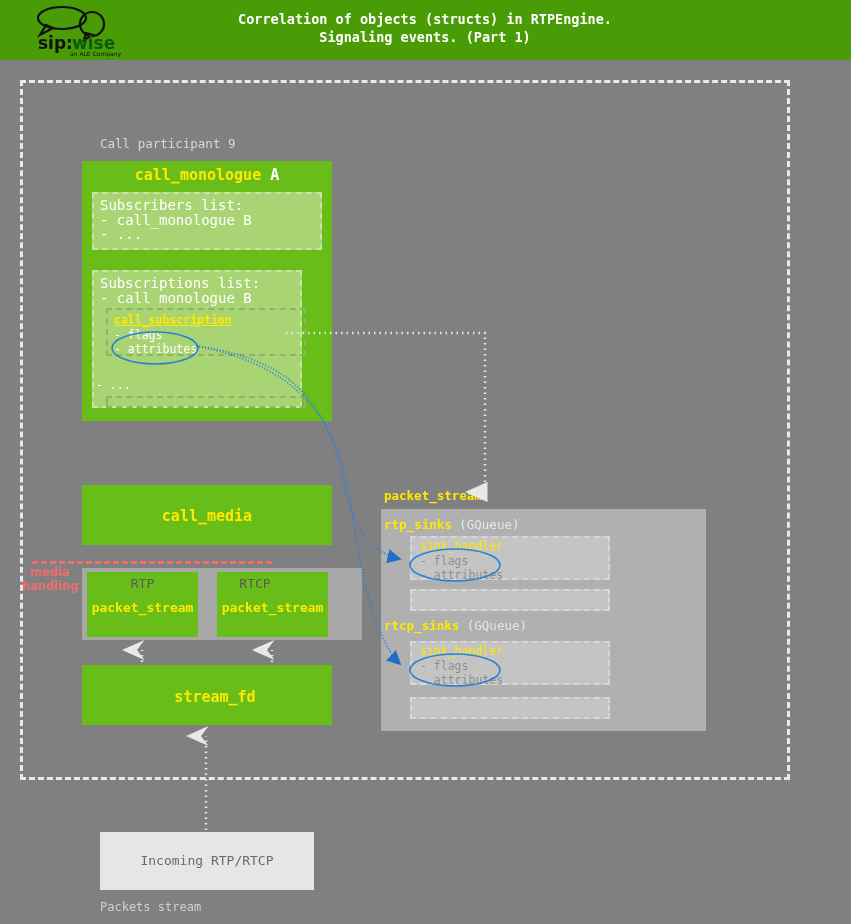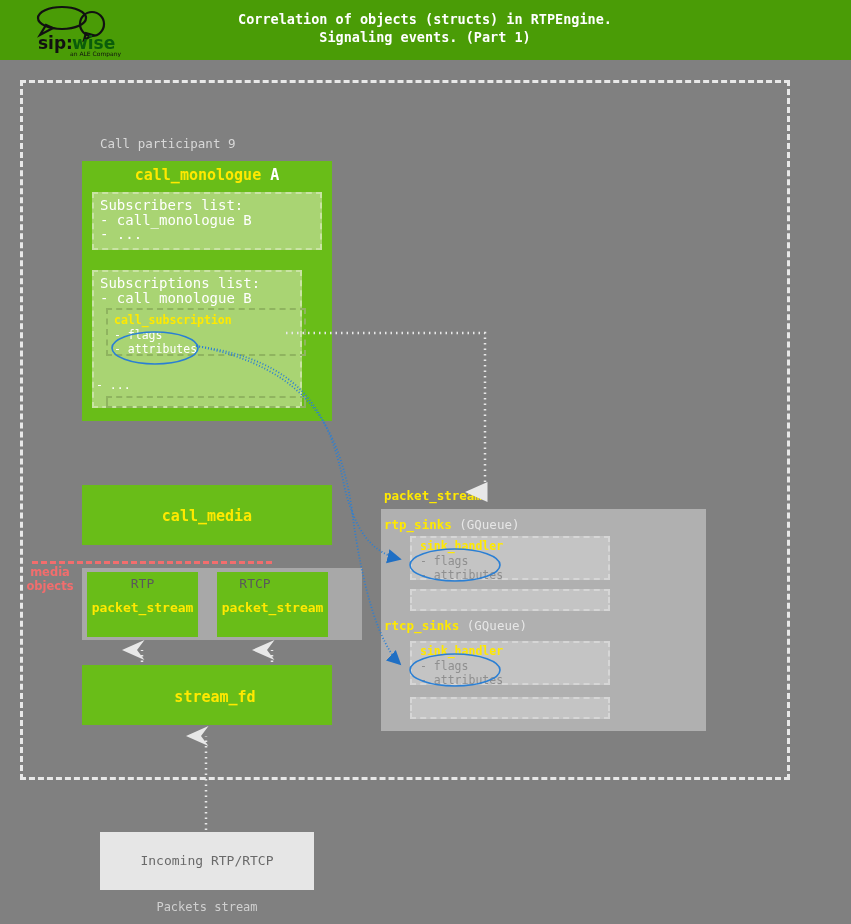--- a/index.html
+++ b/index.html
@@ -99,21 +99,21 @@
     position: absolute;
     border: 2px dashed #8fb45f;
     box-sizing: border-box;
     font-size: 11.5px;
     line-height: 14.5px;
     padding: 3px 6px;
     font-family: "DejaVu Sans Mono", monospace;
     color: #ffffff;
     white-space: pre-line;
   }
-  .subbox .yel { color: #ffe900; font-weight: bold; }
+  .subbox .yel { color: #ffe900; font-weight: bold; text-decoration: underline; }
 
   
   #ps-panel {
     position: absolute;
     background: #b0b0b0;
     box-sizing: border-box;
   }
   .sinks-label {
     position: absolute;
     color: #ffe900;
@@ -128,21 +128,21 @@
     background: #c4c4c4;
     border: 2px dashed #d6d6d6;
     box-sizing: border-box;
     font-family: "DejaVu Sans Mono", monospace;
     font-size: 11.5px;
     line-height: 14.5px;
     padding: 1px 8px;
     color: #8f8f8f;
     white-space: pre-line;
   }
-  .handler .yel { color: #ffe900; font-weight: bold; margin-top: 8px; }
+  .handler .yel { color: #ffe900; font-weight: normal; margin-top: 8px; }
   .handler-empty {
     position: absolute;
     background: #c4c4c4;
     border: 2px dashed #d6d6d6;
     box-sizing: border-box;
   }
 
   
   #media-band {
     position: absolute;
@@ -185,21 +185,21 @@
     width: 100%;
     text-align: center;
     color: #6a6a6a;
     font-size: 13px;
     font-family: "DejaVu Sans Mono", monospace;
   }
   #packets-stream-label {
     position: absolute;
     color: #d0d0d0;
     font-size: 12px;
-    text-align: center;
+    text-align: left;
     font-family: "DejaVu Sans Mono", monospace;
     white-space: nowrap;
   }
 
   svg.overlay {
     position: absolute;
     left: 0; top: 0;
     width: 851px; height: 864px;
     pointer-events: none;
   }
@@ -250,21 +250,21 @@
   <div class="lbl" style="left:96px; top:318px; color:#ffffff; font-size:11.5px;">- ...</div>
 
   <div class="subbox" style="left:106px; top:336px; width:200px; height:12px; border-color:#8fb45f;"></div>
 
   <div class="greenbox" style="left:82px; top:425px; width:250px; height:60px;"></div>
   <div class="gtitle" style="position:absolute; left:82px; top:447px; width:250px;">call_media</div>
 
   <div id="media-band" style="left:82px; top:508px; width:280px; height:72px;"></div>
   <div id="media-dash" style="left:32px; top:501px; width:240px;"></div>
   <div id="media-handling-label" style="left:22px; top:505px; width:56px;">media
-objects</div>
+handling</div>
 
   <div class="greenbox" style="left:87px; top:512px; width:111px; height:65px;"></div>
   <div class="submedia-title" style="left:87px; top:516px; width:111px;">RTP</div>
   <div class="gtitle" style="position:absolute; left:82px; top:540px; width:121px; font-size:13px;">packet_stream</div>
 
   <div class="greenbox" style="left:217px; top:512px; width:111px; height:65px;"></div>
   <div class="submedia-title" style="left:211px; top:516px; width:88px;">RTCP</div>
   <div class="gtitle" style="position:absolute; left:212px; top:540px; width:121px; font-size:13px;">packet_stream</div>
 
   <div class="greenbox" style="left:82px; top:605px; width:250px; height:60px;"></div>

